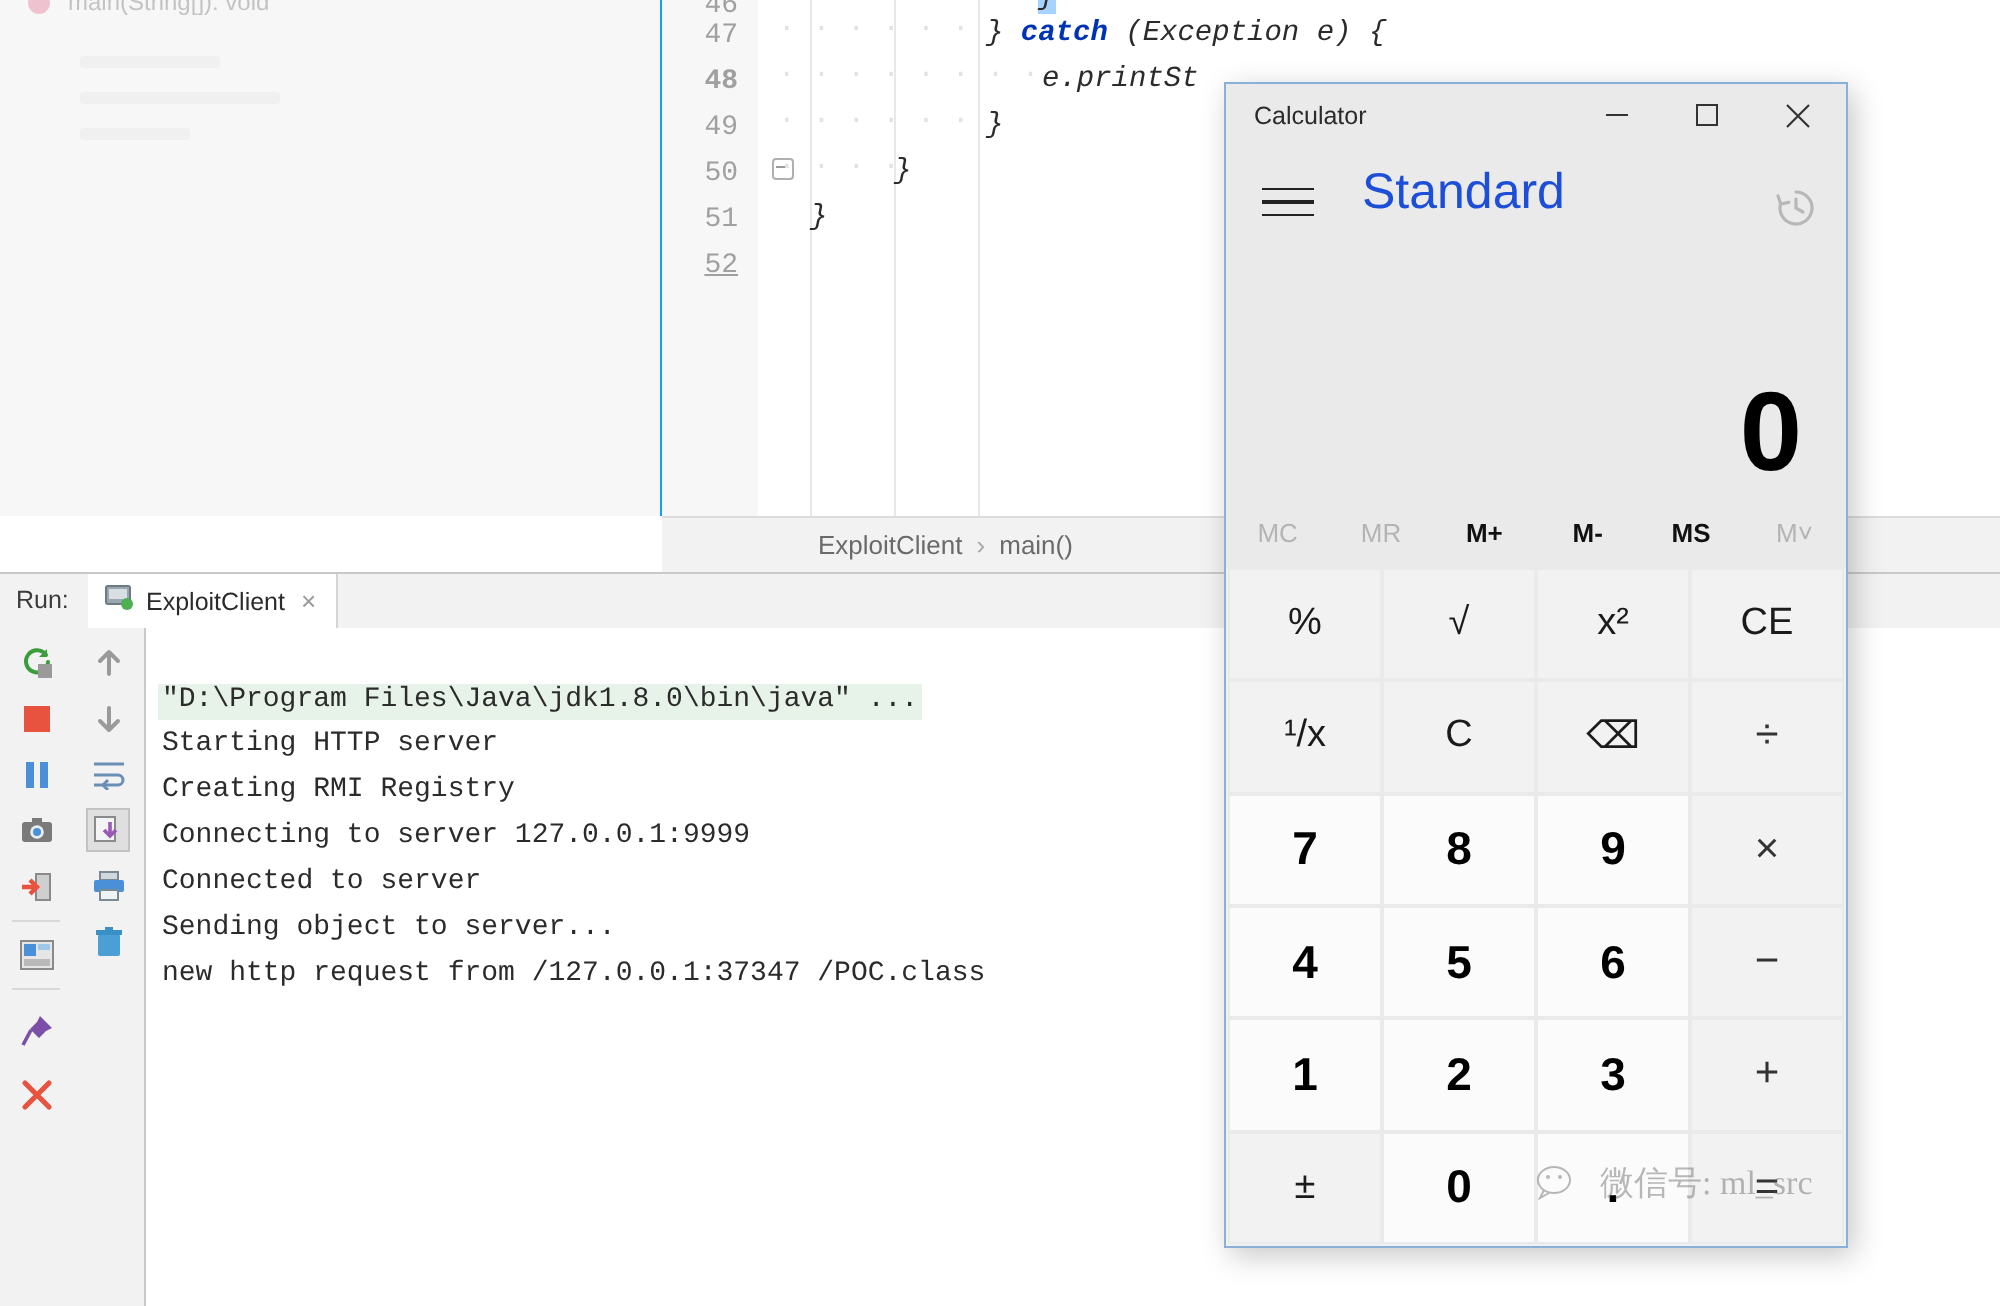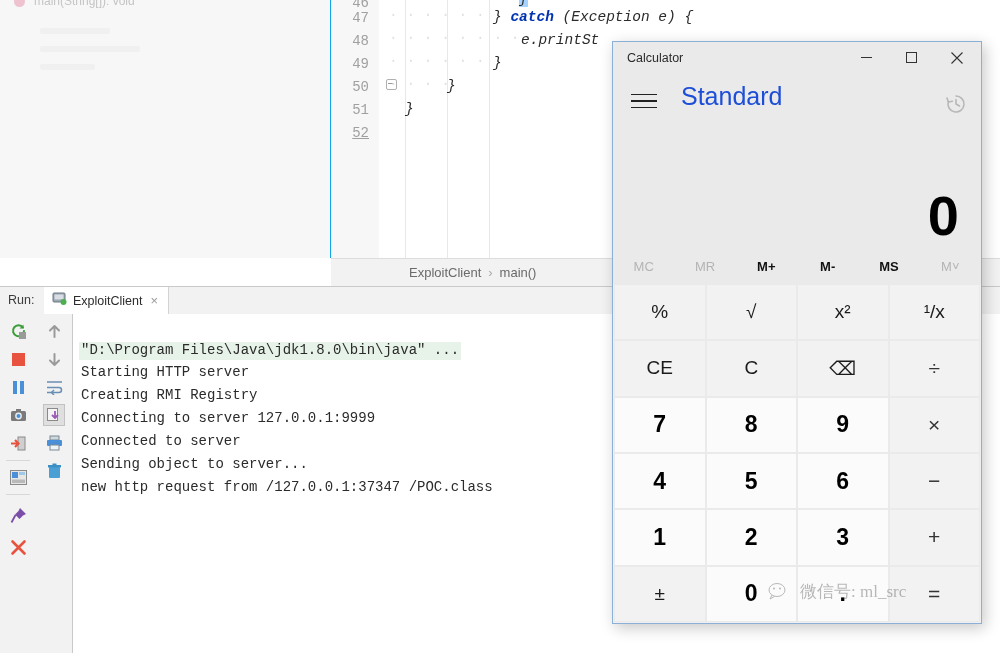--- a/index.html
+++ b/index.html
@@ -125,21 +125,21 @@
   }
   .cline{
     position:absolute; left:8px;
     font-family:"Liberation Mono", monospace;
     font-size:14px; line-height:15px; color:#2b2b2b; white-space:pre;
   }
   .cline.cmd{ background:#e7f3e8; padding:1px 2px 2px 2px; left:6px; color:#2b2b2b; }
 
   
   .calc{
-    position:absolute; left:612px; top:41px; width:370px; height:583px;
+    position:absolute; left:612px; top:41px; width:312px; height:583px;
     background:#f0f0f0;
     border:1px solid #8ab0d8;
     box-sizing:border-box;
     box-shadow: 3px 4px 14px rgba(0,0,0,.22);
   }
   .calc-titlebar{
     position:absolute; left:0; top:0; width:100%; height:32px;
     background:#eaeaea; display:flex; align-items:center;
   }
   .calc-title{
@@ -236,21 +236,21 @@
         <div class="structure-row">main(String[]): void</div>
         <div class="struct-ghost" style="top:28px; left:40px; width:70px;"></div>
         <div class="struct-ghost" style="top:46px; left:40px; width:100px;"></div>
         <div class="struct-ghost" style="top:64px; left:40px; width:55px;"></div>
       </div>
 
       <div class="code-pane">
         <div class="gutter">
           <div class="ln" style="top:-4px;">46</div>
           <div class="ln" style="top:11px;">47</div>
-          <div class="ln" style="top:34px;">48</div>
+          <div class="ln" style="top:34px;font-weight:bold;">48</div>
           <div class="ln" style="top:57px;">49</div>
           <div class="ln" style="top:80px;">50</div>
           <div class="ln" style="top:103px;">51</div>
           <div class="ln" style="top:126px;text-decoration:underline;">52</div>
         </div>
 
         <div class="fold-marker" style="top:79px;"></div>
 
         <div class="indent-guides" style="left:74px;"></div>
         <div class="indent-guides" style="left:116px;"></div>
@@ -449,23 +449,23 @@
       <div class="mem-btn">M+</div>
       <div class="mem-btn">M-</div>
       <div class="mem-btn">MS</div>
       <div class="mem-btn disabled">M˅</div>
     </div>
 
     <div class="keypad">
       <div class="key fn">%</div>
       <div class="key fn">√</div>
       <div class="key fn">x²</div>
+      <div class="key fn">CE</div>
+
       <div class="key fn">¹/x</div>
-
-      <div class="key fn">CE</div>
       <div class="key fn">C</div>
       <div class="key fn">⌫</div>
       <div class="key op">÷</div>
 
       <div class="key num">7</div>
       <div class="key num">8</div>
       <div class="key num">9</div>
       <div class="key op">×</div>
 
       <div class="key num">4</div>

